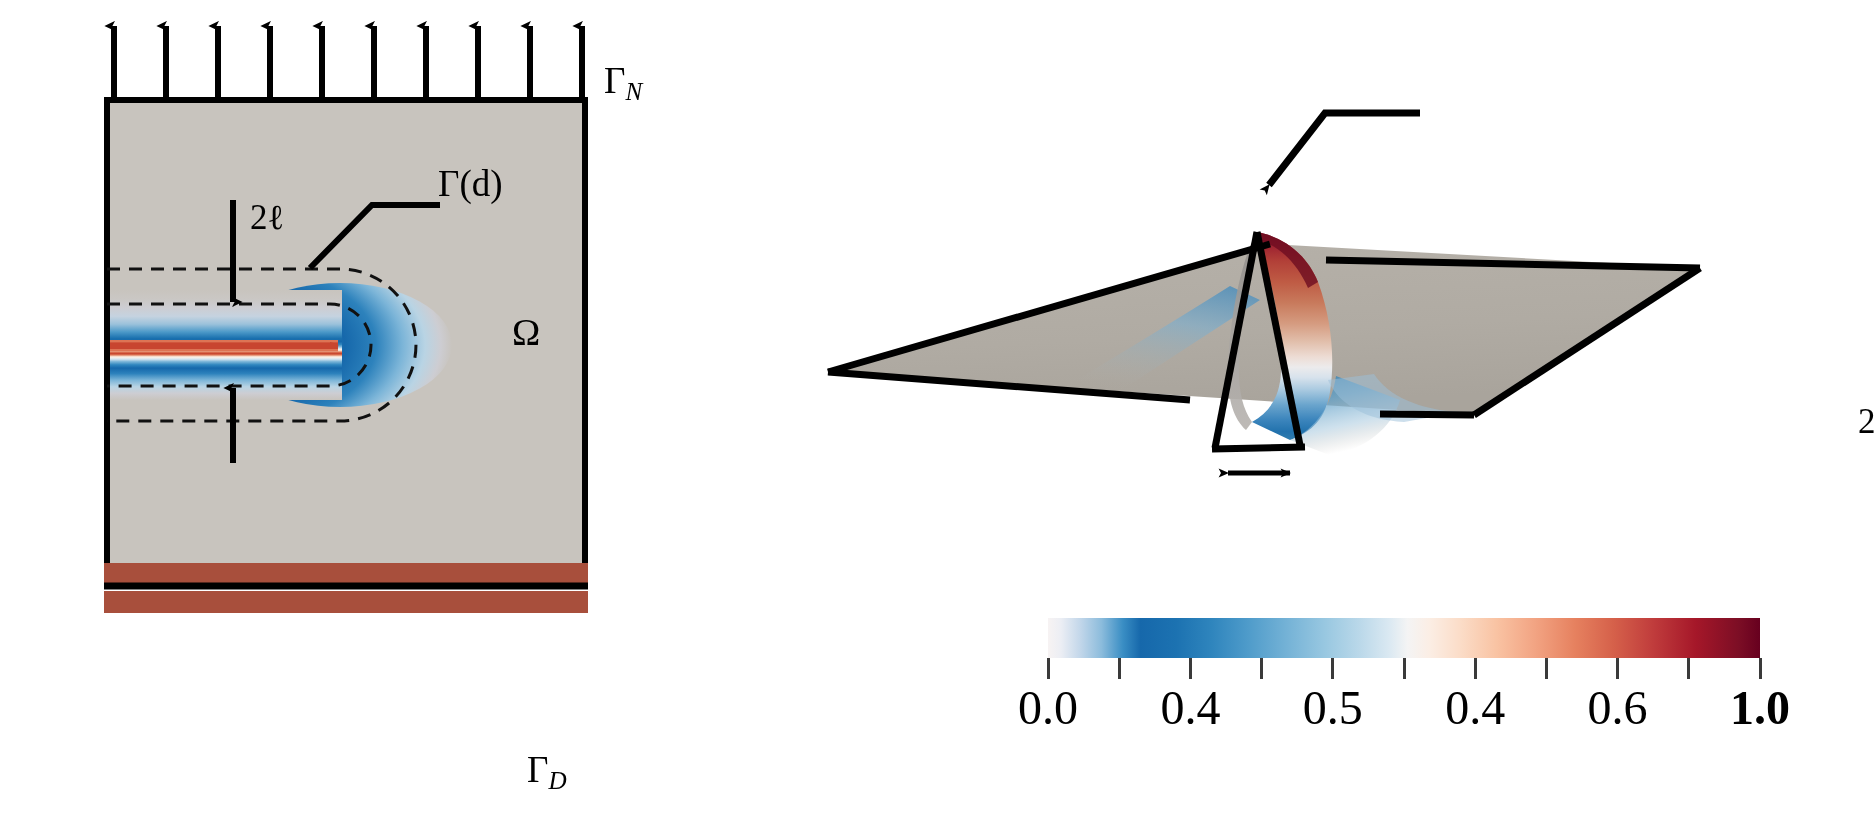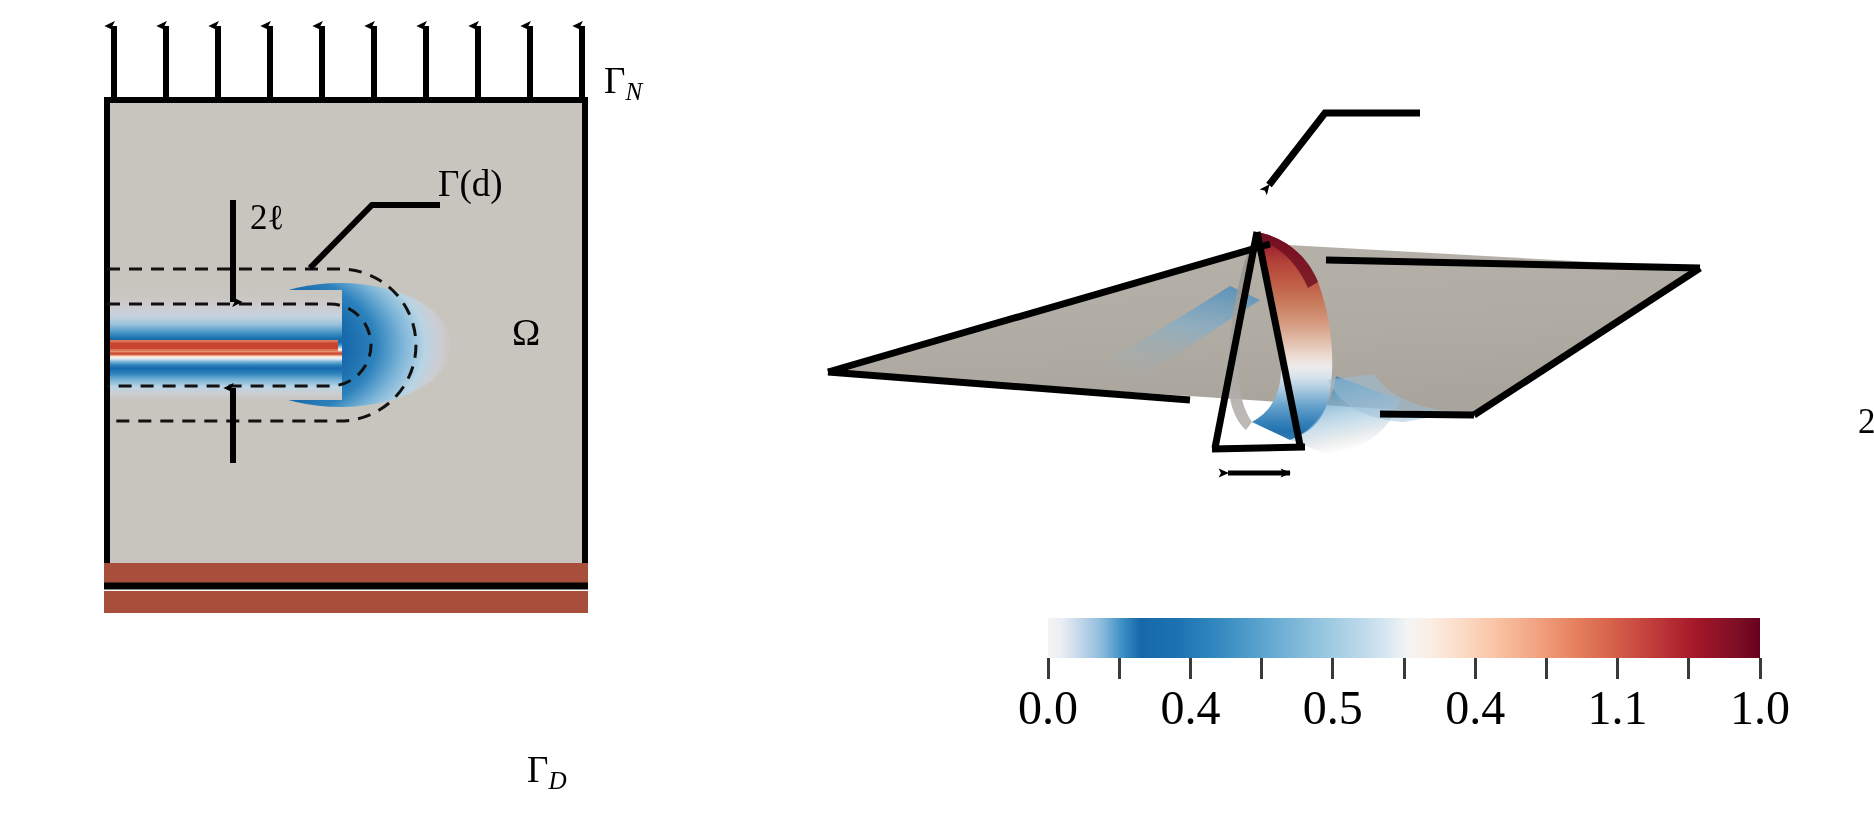--- a/index.html
+++ b/index.html
@@ -361,18 +361,18 @@
         <div class="cb-tick" style="left: 496.9px;"></div>
         <div class="cb-tick" style="left: 568.1px;"></div>
         <div class="cb-tick" style="left: 639.3px;"></div>
         <div class="cb-tick" style="left: 710.5px;"></div>
       </div>
     <div class="cb-labels" id="cb-labels">
         <div class="cb-label" style="left: -5px;">0.0</div>
         <div class="cb-label" style="left: 137.4px;">0.4</div>
         <div class="cb-label" style="left: 279.8px;">0.5</div>
         <div class="cb-label" style="left: 422.2px;">0.4</div>
-        <div class="cb-label" style="left: 564.6px;">1.1</div>
-        <div class="cb-label" style="left: 707px;">1.0</div>
+        <div class="cb-label" style="left: 564.6px;">0.6</div>
+        <div class="cb-label" style="left: 707px; font-weight: bold;">1.0</div>
       </div>
   </div>
 
 </div>
 
 </body></html>

